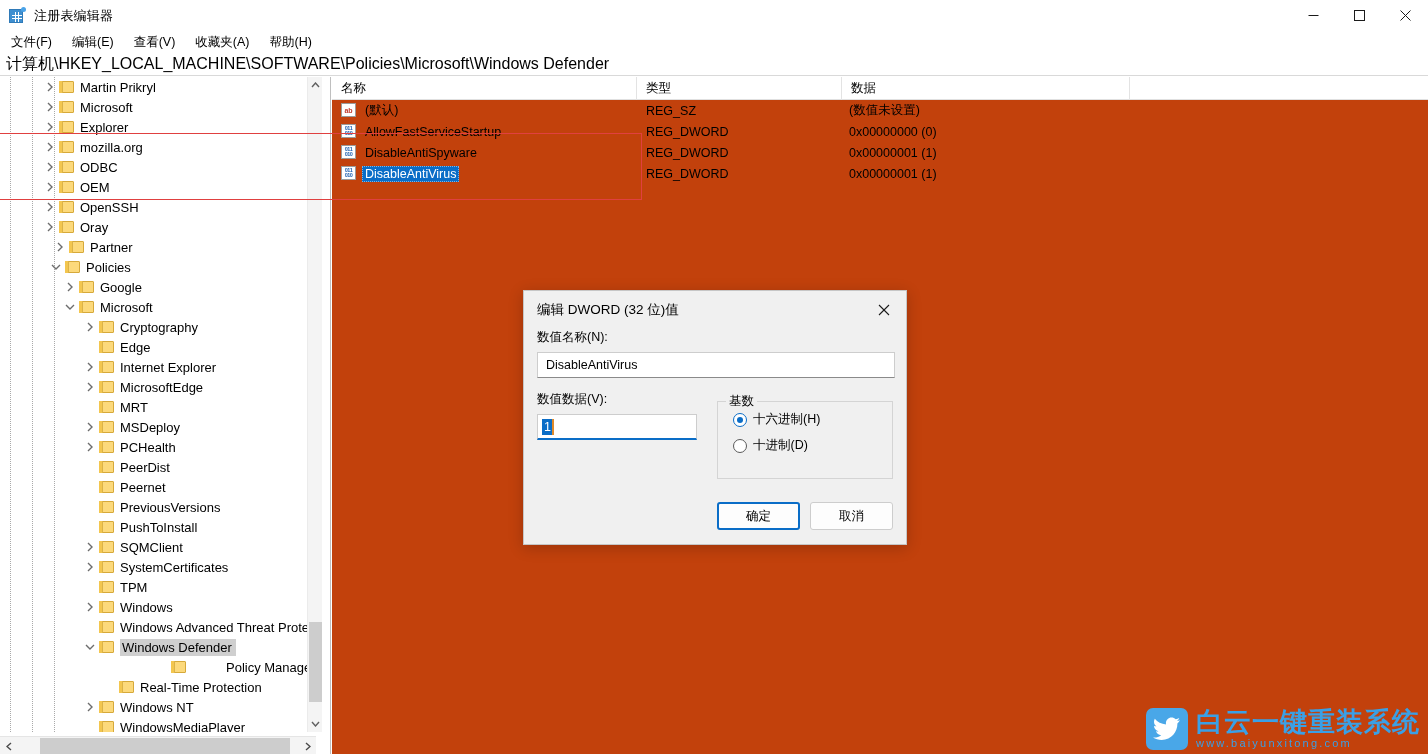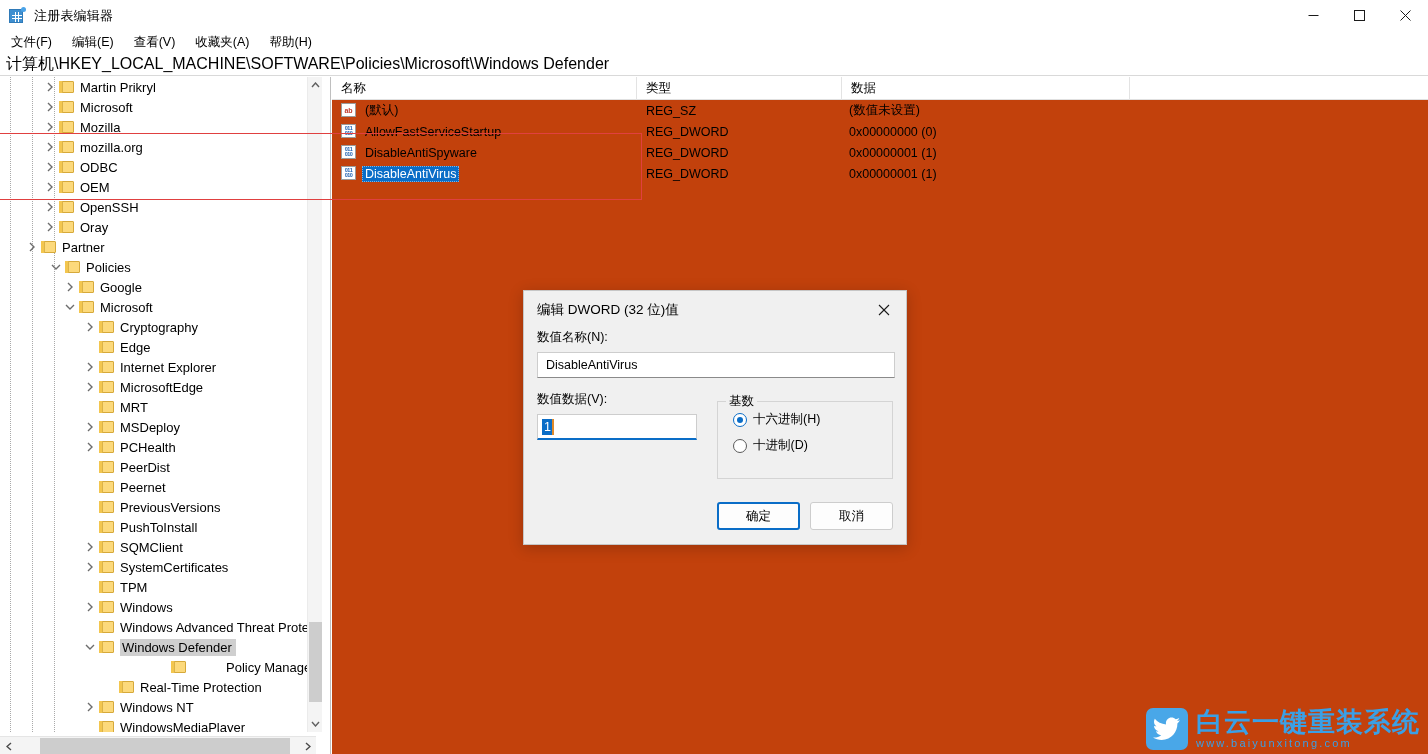--- a/index.html
+++ b/index.html
@@ -468,21 +468,21 @@
           <div class="tnode" style="padding-left: 42px;">
             <div class="twist">
               <svg width="8" height="10" viewBox="0 0 8 10">
                 <polyline points="2,1 6,5 2,9" fill="none" stroke="currentColor" stroke-width="1.4"></polyline>
               </svg>
             </div>
             <div class="folder">
               <div class="fbody"></div>
               <div class="fside"></div>
             </div>
-            <span class="tlabel">Mozilla</span>
+            <span class="tlabel">Explorer</span>
           </div>
           <div class="tnode" style="padding-left: 42px;">
             <div class="twist">
               <svg width="8" height="10" viewBox="0 0 8 10">
                 <polyline points="2,1 6,5 2,9" fill="none" stroke="currentColor" stroke-width="1.4"></polyline>
               </svg>
             </div>
             <div class="folder">
               <div class="fbody"></div>
               <div class="fside"></div>
@@ -530,21 +530,21 @@
               <svg width="8" height="10" viewBox="0 0 8 10">
                 <polyline points="2,1 6,5 2,9" fill="none" stroke="currentColor" stroke-width="1.4"></polyline>
               </svg>
             </div>
             <div class="folder">
               <div class="fbody"></div>
               <div class="fside"></div>
             </div>
             <span class="tlabel">Oray</span>
           </div>
-          <div class="tnode" style="padding-left: 24px; align-items: center;">
+          <div class="tnode" style="padding-left: 52px; align-items: center;">
             <div class="twist">
               <svg width="8" height="10" viewBox="0 0 8 10">
                 <polyline points="2,1 6,5 2,9" fill="none" stroke="currentColor" stroke-width="1.4"></polyline>
               </svg>
             </div>
             <div class="folder">
               <div class="fbody"></div>
               <div class="fside"></div>
             </div>
             <span class="tlabel">Partner</span>

